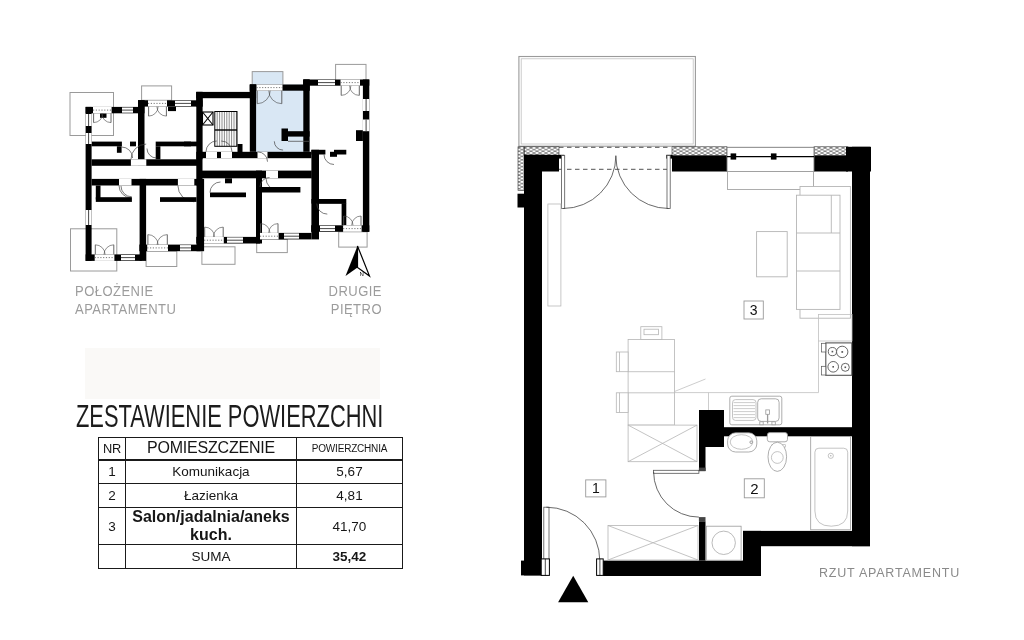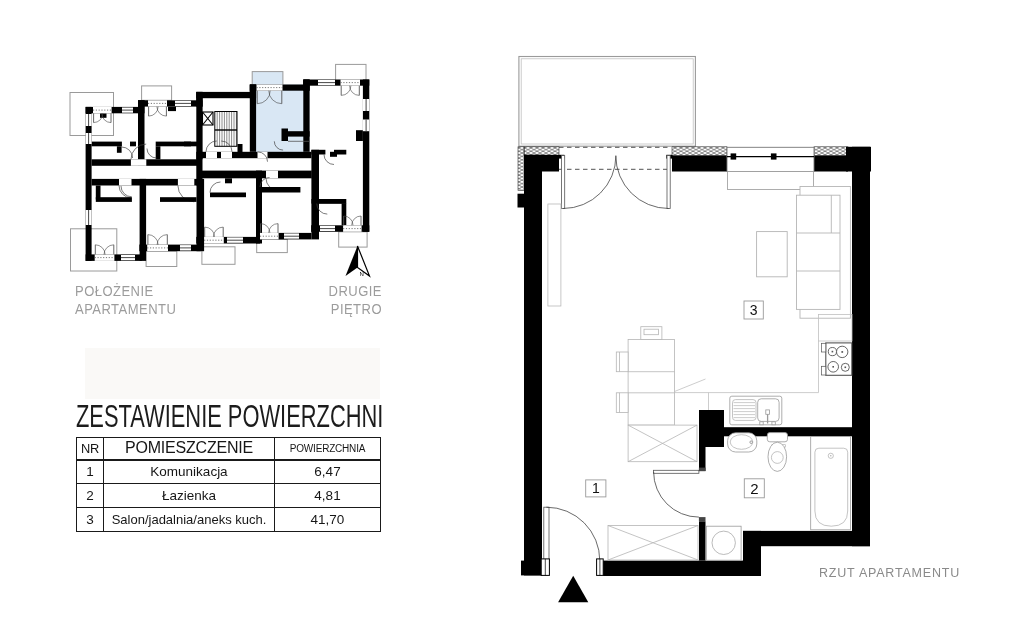--- a/index.html
+++ b/index.html
@@ -3,21 +3,21 @@
 <meta charset="utf-8">
 <style>
   html,body{margin:0;padding:0;background:#ffffff;}
   body{width:1024px;height:640px;position:relative;overflow:hidden;
        font-family:"Liberation Sans", sans-serif;}
   .abs{position:absolute;}
   .glabel{color:#9c9c9c;font-size:14px;letter-spacing:0.5px;line-height:18px;
       transform:scaleX(0.93);transform-origin:0 0;}
   #title{left:76px;top:399px;font-size:30.5px;letter-spacing:0px;color:#1c1c1c;
       transform:scaleX(0.717);transform-origin:0 0;white-space:nowrap;}
-  table.areas{border-collapse:collapse;table-layout:fixed;}
+  table.areas{border-collapse:collapse;table-layout:fixed;margin-left:22px;}
   table.areas td{border:1px solid #1a1a1a;text-align:center;vertical-align:middle;
       font-size:13.5px;color:#161616;padding:0;}
 </style>
 </head>
 <body>
 
 <svg class="abs" style="left:0;top:0" width="1024" height="640" viewBox="0 0 1024 640">
   <g id="bplan">
 
   <rect x="70" y="92.5" width="43.5" height="43" fill="#fff" stroke="#9a9a9a" stroke-width="1"></rect>
@@ -585,26 +585,31 @@
     </colgroup>
   <tbody>
       <tr style="height:22px;font-size:12.8px;letter-spacing:-0.2px;">
     <td style="border-bottom:2.4px solid #1a1a1a;font-size:12.8px;">NR</td>
     <td style="border-bottom:2.4px solid #1a1a1a;font-size:16px;">POMIESZCZENIE</td>
     <td style="border-bottom:2.4px solid #1a1a1a;font-size:10px;">POWIERZCHNIA</td>
       </tr>
   <tr style="height:24px;">
         <td>1</td>
         <td>Komunikacja</td>
-        <td>6,47</td>
+        <td>5,67</td>
       </tr>
   <tr style="height:24px;">
         <td>2</td>
         <td>Łazienka</td>
         <td>4,81</td>
       </tr>
   <tr style="height:24px;">
         <td>3</td>
-        <td style="font-size:13px;">Salon/jadalnia/aneks kuch.</td>
+        <td style="font-size:16px;font-weight:bold;">Salon/jadalnia/aneks kuch.</td>
         <td>41,70</td>
+      </tr>
+  <tr style="height:24px;">
+        <td></td>
+        <td>SUMA</td>
+        <td style="font-weight:bold;">35,42</td>
       </tr>
 </tbody>
   </table>
 
 </body></html>

